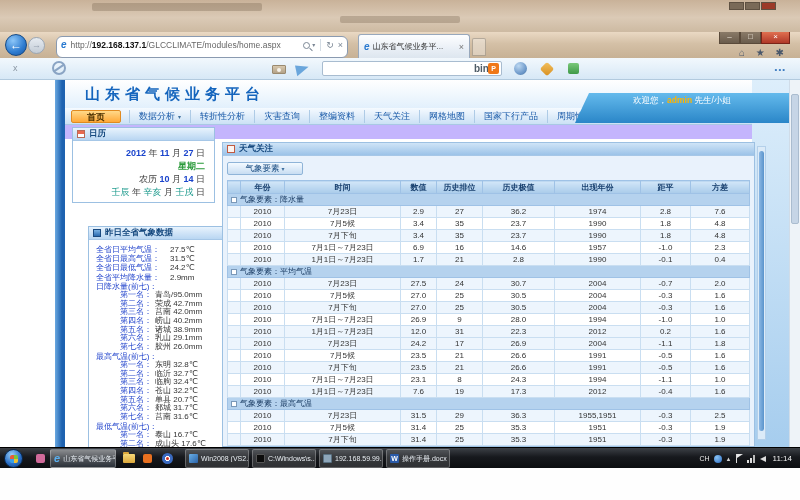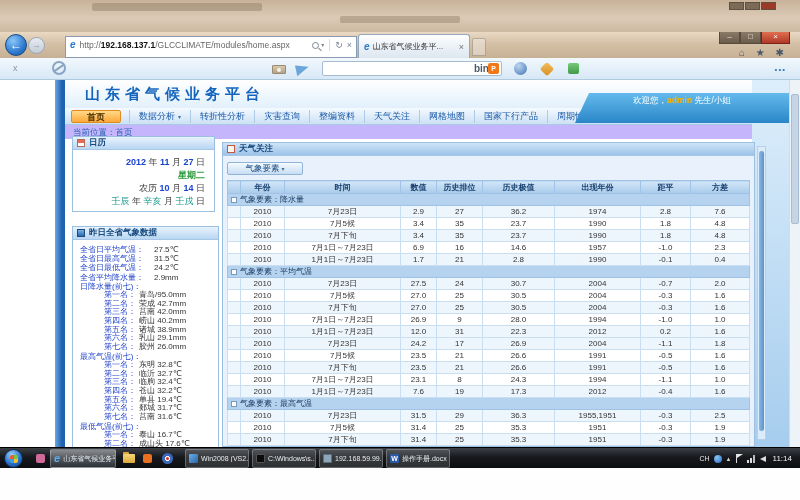--- a/index.html
+++ b/index.html
@@ -17,22 +17,22 @@
 
   
   .title-row{position:absolute;left:0;top:32px;width:800px;height:26px;
     background:linear-gradient(180deg,#ead9c4,#d4c0a6 45%,#c7b195)}
   .btn-back{position:absolute;left:5px;top:2px;width:22px;height:22px;border-radius:50%;
     background:radial-gradient(circle at 35% 28%,#8cc6f8,#2f7cd0 60%,#1a55a0);
     border:1px solid #164a85;color:#fff;font-size:12px;line-height:20px;text-align:center}
   .btn-fwd{position:absolute;left:28px;top:5px;width:17px;height:17px;border-radius:50%;
     background:linear-gradient(180deg,#e6ebf1,#c3ccd6);border:1px solid #9aa6b4;
     color:#96a2b0;font-size:9px;line-height:15px;text-align:center}
-  .addressbar{position:absolute;left:65px;top:4px;width:292px;height:22px;background:#fff;
-    border:1px solid #8a9ab0;border-radius:0;font-size:8.5px;line-height:16px;color:#666;white-space:nowrap;overflow:hidden}
+  .addressbar{position:absolute;left:56px;top:4px;width:292px;height:22px;background:#fff;
+    border:1px solid #8a9ab0;border-radius:6px;font-size:8.5px;line-height:16px;color:#666;white-space:nowrap;overflow:hidden}
   .fav-e{color:#2a7ad0;font-weight:bold;font-style:italic;font-size:10px;margin:0 4px 0 4px}
   .addr-host{color:#111;font-weight:bold}
   .addr-icons{position:absolute;right:2px;top:0;height:16px;display:flex;align-items:center;color:#7a8694}
   .addr-icons .sep{width:1px;height:12px;background:#d4dce4;margin:0 3px}
   .mag{position:relative;width:7px;height:7px;border:1px solid #7a8694;border-radius:50%;display:inline-block}
   .mag::after{content:"";position:absolute;left:5px;top:6px;width:4px;height:1px;background:#7a8694;transform:rotate(45deg)}
   .dd7{font-size:6px;margin:0 2px}
   .gly{font-size:9px;margin:0 2px}
   .tab{position:absolute;left:358px;top:2px;width:112px;height:24px;
     background:linear-gradient(180deg,#fdfeff,#e9eff6 60%,#dde6ef);
@@ -103,28 +103,28 @@
 
   
   .panel{position:absolute;border:1px solid #9cc0e2;background:#fff;overflow:hidden}
   .panel-hd{height:13px;background:linear-gradient(180deg,#e8f3fd,#b9d6f2);border-bottom:1px solid #a6c7e7;
     font-size:8.5px;font-weight:bold;color:#16497f;display:flex;align-items:center}
   .panel-hd .ic{width:8px;height:8px;margin:0 4px;flex:none}
   .ic-cal{background:linear-gradient(180deg,#e86a50 0 3px,#fff 3px);border:1px solid #b86a58}
   .ic-grid{background:linear-gradient(180deg,#7ab2e4,#2a6ab0);border:1px solid #1a4a80}
   .ic-watch{background:#fdf4f0;border:1px solid #c05a40}
 
-  .cal-panel{left:17px;top:56px;width:143px;height:76px}
+  .cal-panel{left:17px;top:47px;width:143px;height:76px}
   .cal-body{padding:6px 9px 0 0;text-align:right;font-size:9px;line-height:13px;color:#444}
   .cal-line .num{color:#1a44cc;font-weight:bold}
   .cal-line .week{color:#2a9a3a;font-weight:bold}
   .cal-line .gz{color:#17988a}
   .cal-line .u{color:#444}
 
-  .wx-panel{left:17px;top:146px;width:147px;height:240px}
+  .wx-panel{left:33px;top:146px;width:147px;height:240px}
   .wx-body{padding:5px 0 0 7px;font-size:8px;color:#333}
   .wx-stat{display:flex;height:9.2px;line-height:9.2px;white-space:nowrap}
   .wx-stat .lb{color:#2244cc;width:74px;flex:none}
   .wx-gt{color:#2244cc;height:9.2px;line-height:9.2px}
   .wx-rank{display:flex;height:8.7px;line-height:8.7px;white-space:nowrap}
   .wx-rank .lb{color:#2244cc;width:56px;flex:none;text-align:right}
   .wx-rank .val{margin-left:3px}
 
   .main-panel{left:167px;top:62px;width:533px;height:305px;background:#e9f2fc}
   .main-panel .panel-hd{background:linear-gradient(180deg,#cfe4f7,#9cc3e8)}
@@ -351,21 +351,21 @@
             <div class="wx-rank">
               <span class="lb">第三名：</span>
               <span class="val">临朐 32.4℃</span>
             </div>
             <div class="wx-rank">
               <span class="lb">第四名：</span>
               <span class="val">苍山 32.2℃</span>
             </div>
             <div class="wx-rank">
               <span class="lb">第五名：</span>
-              <span class="val">单县 19.4℃</span>
+              <span class="val">单县 20.7℃</span>
             </div>
             <div class="wx-rank">
               <span class="lb">第六名：</span>
               <span class="val">郯城 31.7℃</span>
             </div>
             <div class="wx-rank">
               <span class="lb">第七名：</span>
               <span class="val">莒南 31.6℃</span>
             </div>
             <div class="wx-gt">最低气温(前七)：</div>

